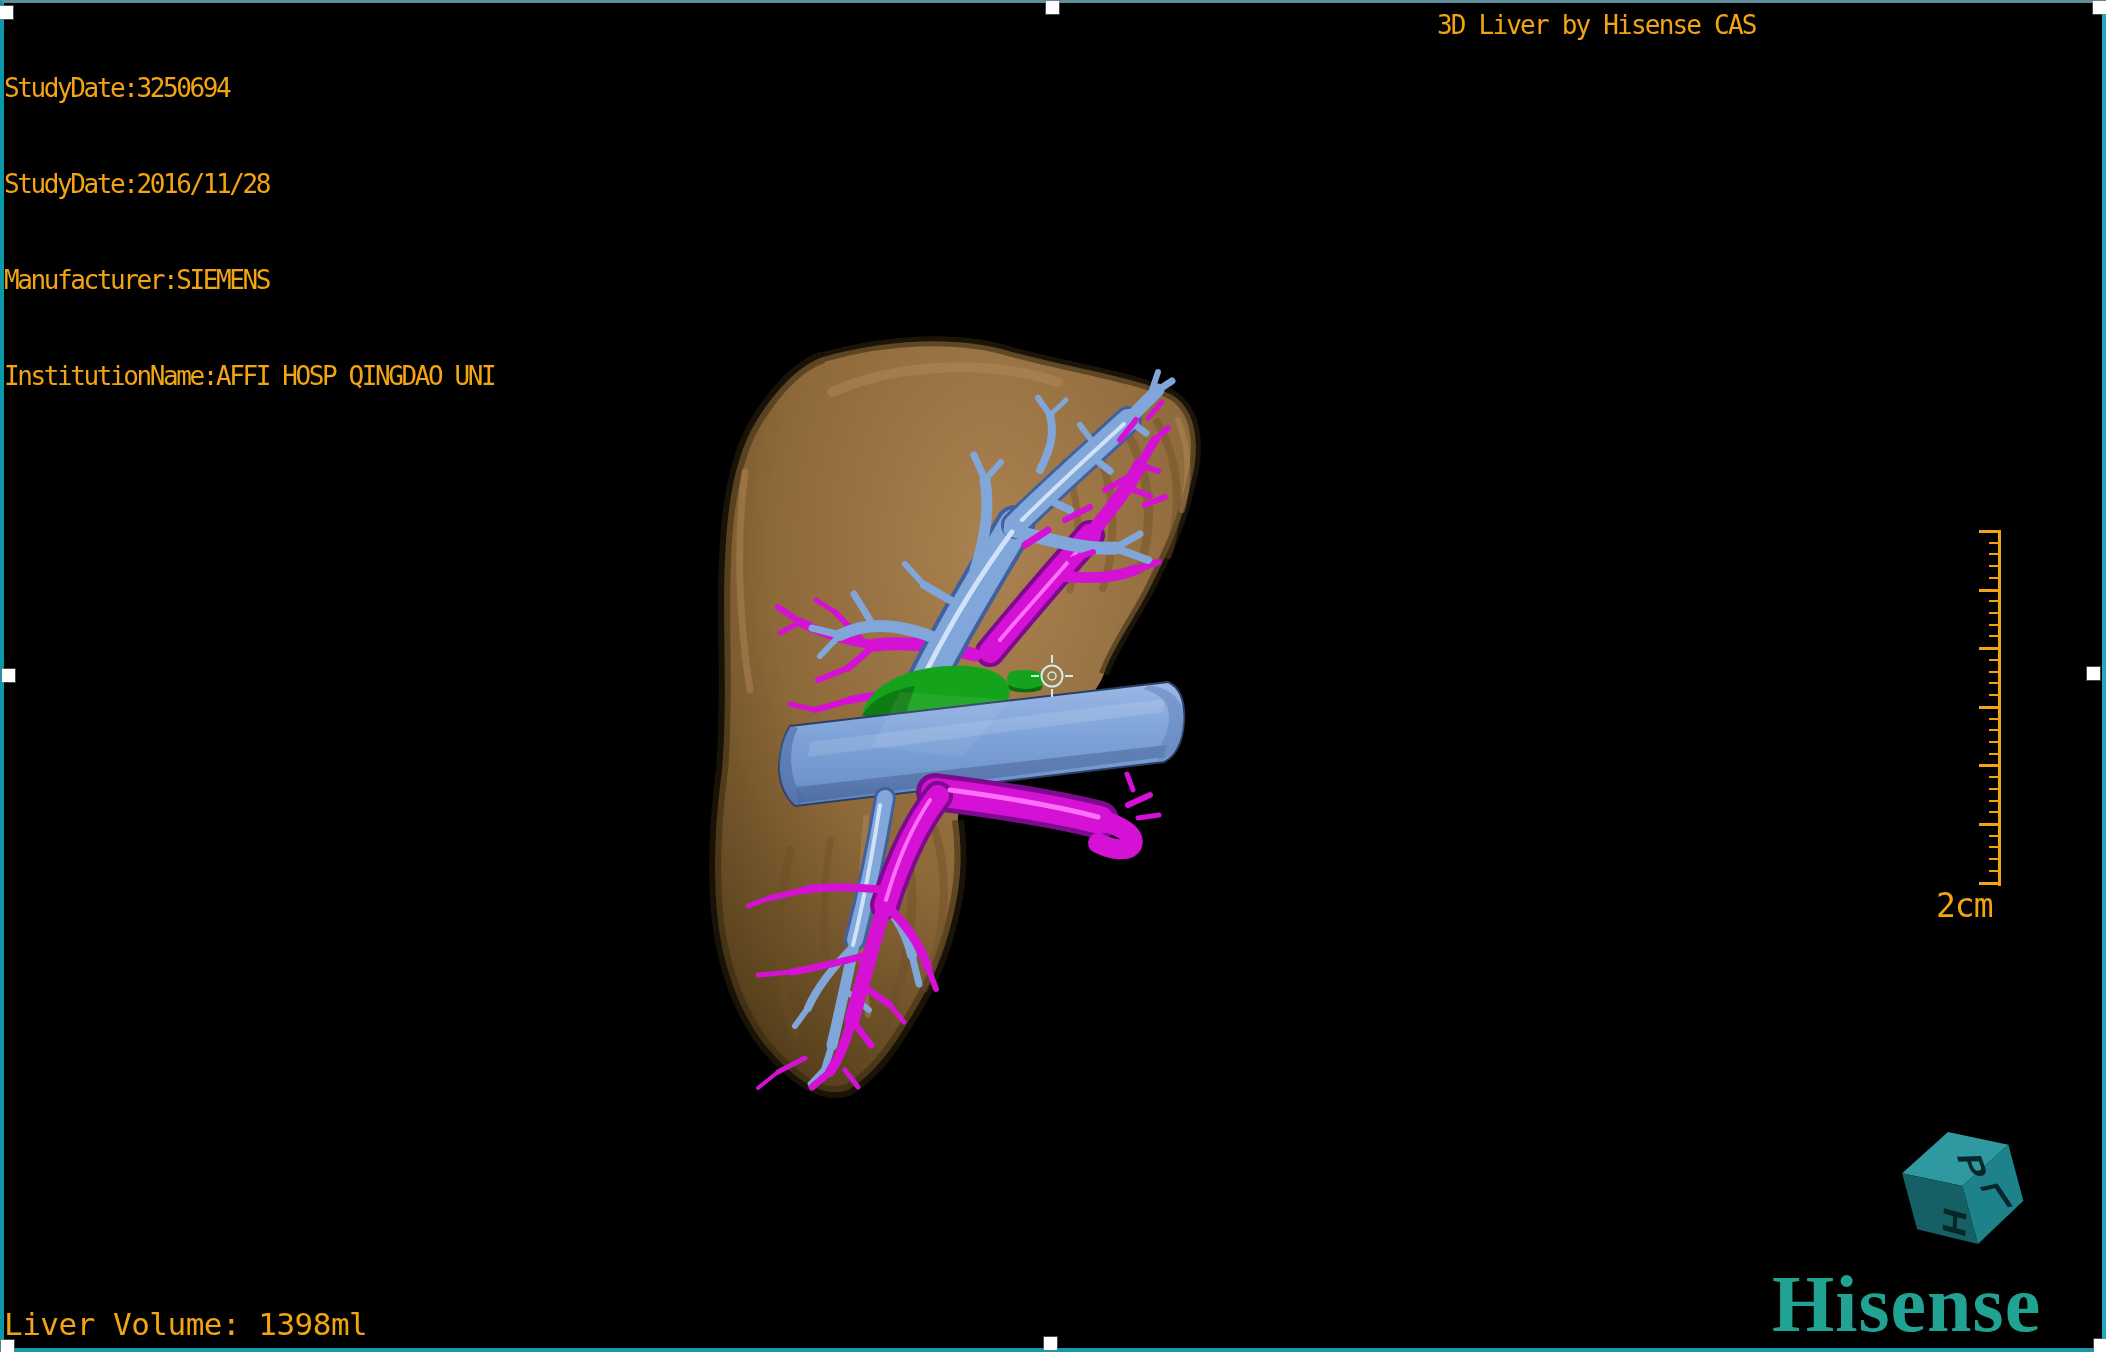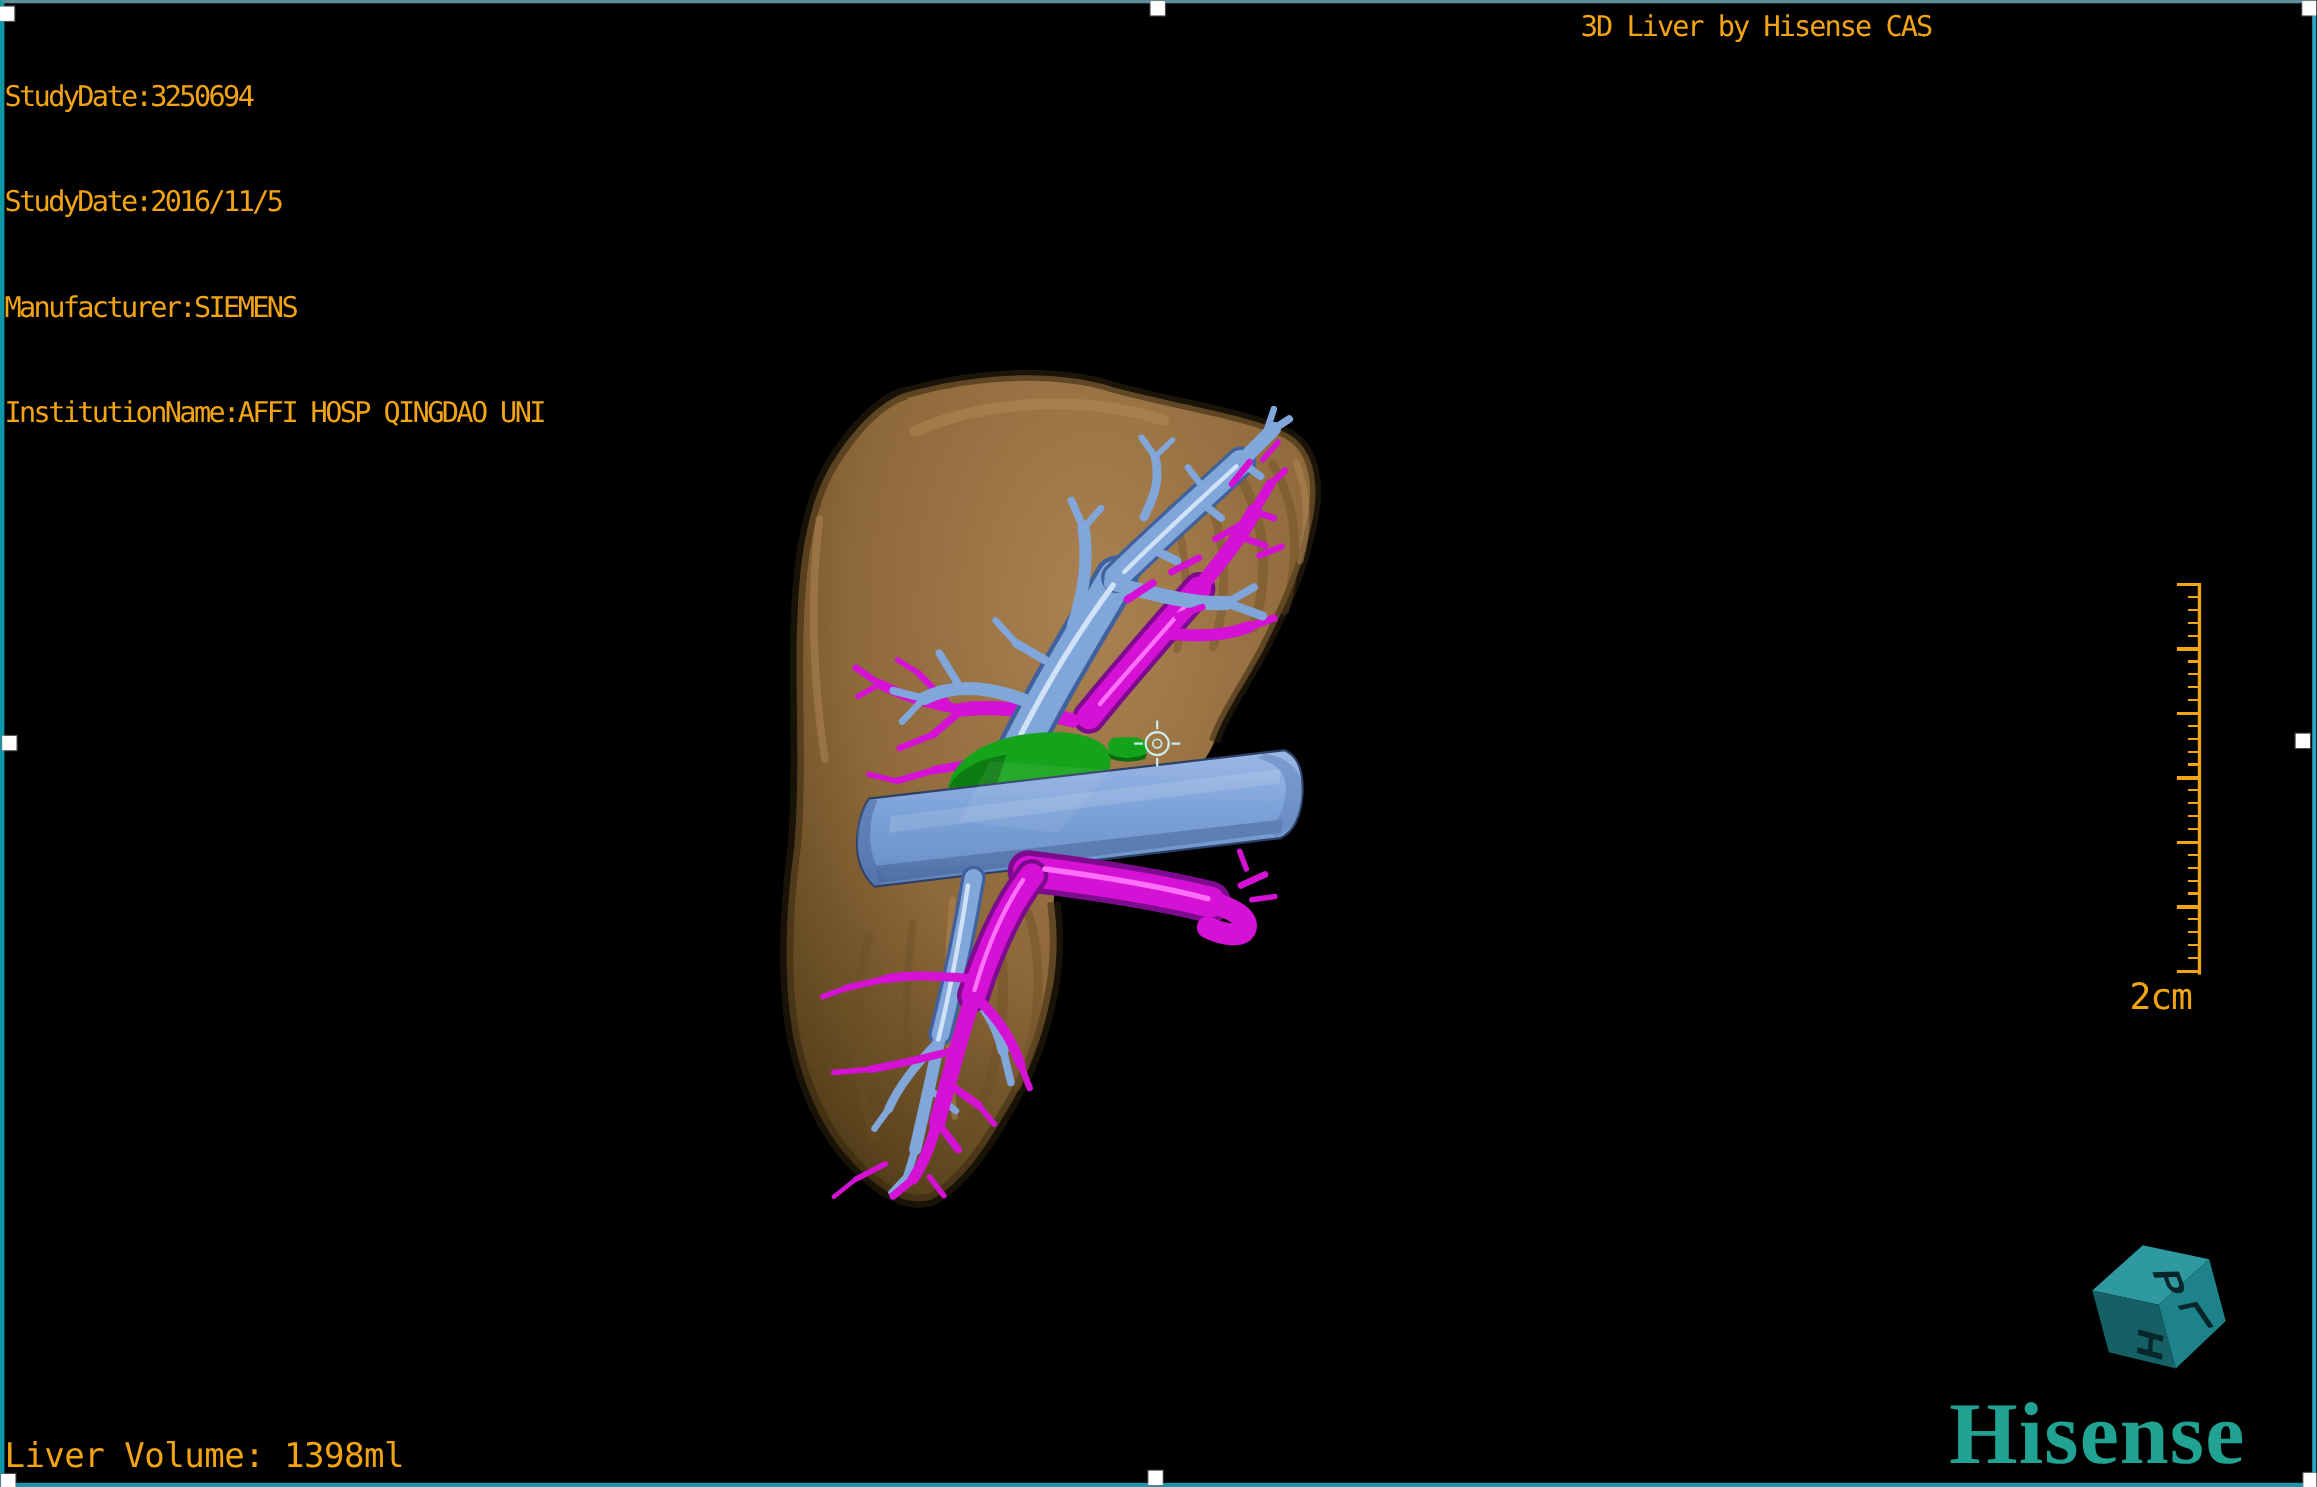--- a/index.html
+++ b/index.html
@@ -253,21 +253,21 @@
       <circle r="4" stroke-width="1.5"></circle>
       <line x1="0" y1="-21" x2="0" y2="-13" stroke-width="2"></line>
       <line x1="0" y1="13" x2="0" y2="21" stroke-width="2"></line>
       <line x1="-21" y1="0" x2="-13" y2="0" stroke-width="2"></line>
       <line x1="13" y1="0" x2="21" y2="0" stroke-width="2"></line>
     </g>
   </svg>
 
   <div class="overlay patient-info">
     <div>StudyDate:3250694</div>
-    <div>StudyDate:2016/11/5</div>
+    <div>StudyDate:2016/11/28</div>
     <div>Manufacturer:SIEMENS</div>
     <div>InstitutionName:AFFI HOSP QINGDAO UNI</div>
   </div>
 
   <div class="overlay title">3D Liver by Hisense CAS</div>
 
   <div class="overlay liver-volume">Liver Volume: 1398ml</div>
 
   <div class="ruler">
     <div class="ruler-minor"></div>

